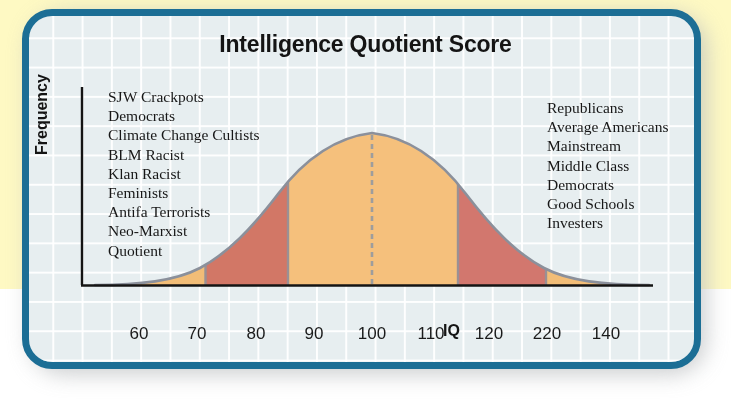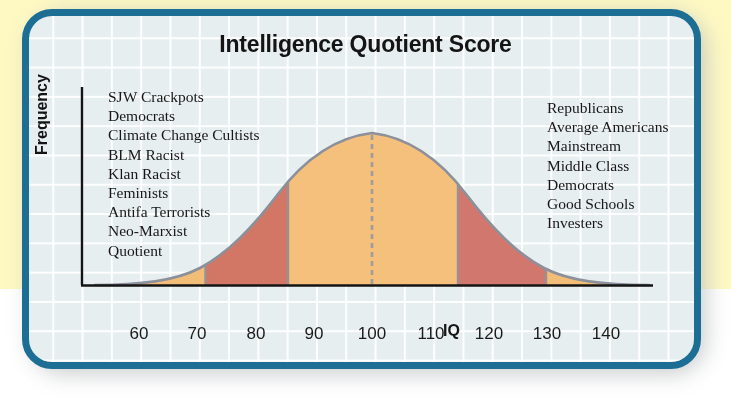--- a/index.html
+++ b/index.html
@@ -187,21 +187,21 @@
   <div class="ylabel">Frequency</div>
   <div class="xlabel">IQ</div>
 
   <div class="tick" style="left:117px">60</div>
   <div class="tick" style="left:175px">70</div>
   <div class="tick" style="left:234px">80</div>
   <div class="tick" style="left:292px">90</div>
   <div class="tick" style="left:350px">100</div>
   <div class="tick" style="left:409px">110</div>
   <div class="tick" style="left:467px">120</div>
-  <div class="tick" style="left:525px">130</div>
+  <div class="tick" style="left:525px">220</div>
   <div class="tick" style="left:584px">140</div>
 
   <div class="annot-list" id="left-list">
     <span class="annot-item">SJW Crackpots</span>
     <span class="annot-item">Democrats</span>
     <span class="annot-item">Climate Change Cultists</span>
     <span class="annot-item">BLM Racist</span>
     <span class="annot-item">Klan Racist</span>
     <span class="annot-item">Feminists</span>
     <span class="annot-item">Antifa Terrorists</span>

